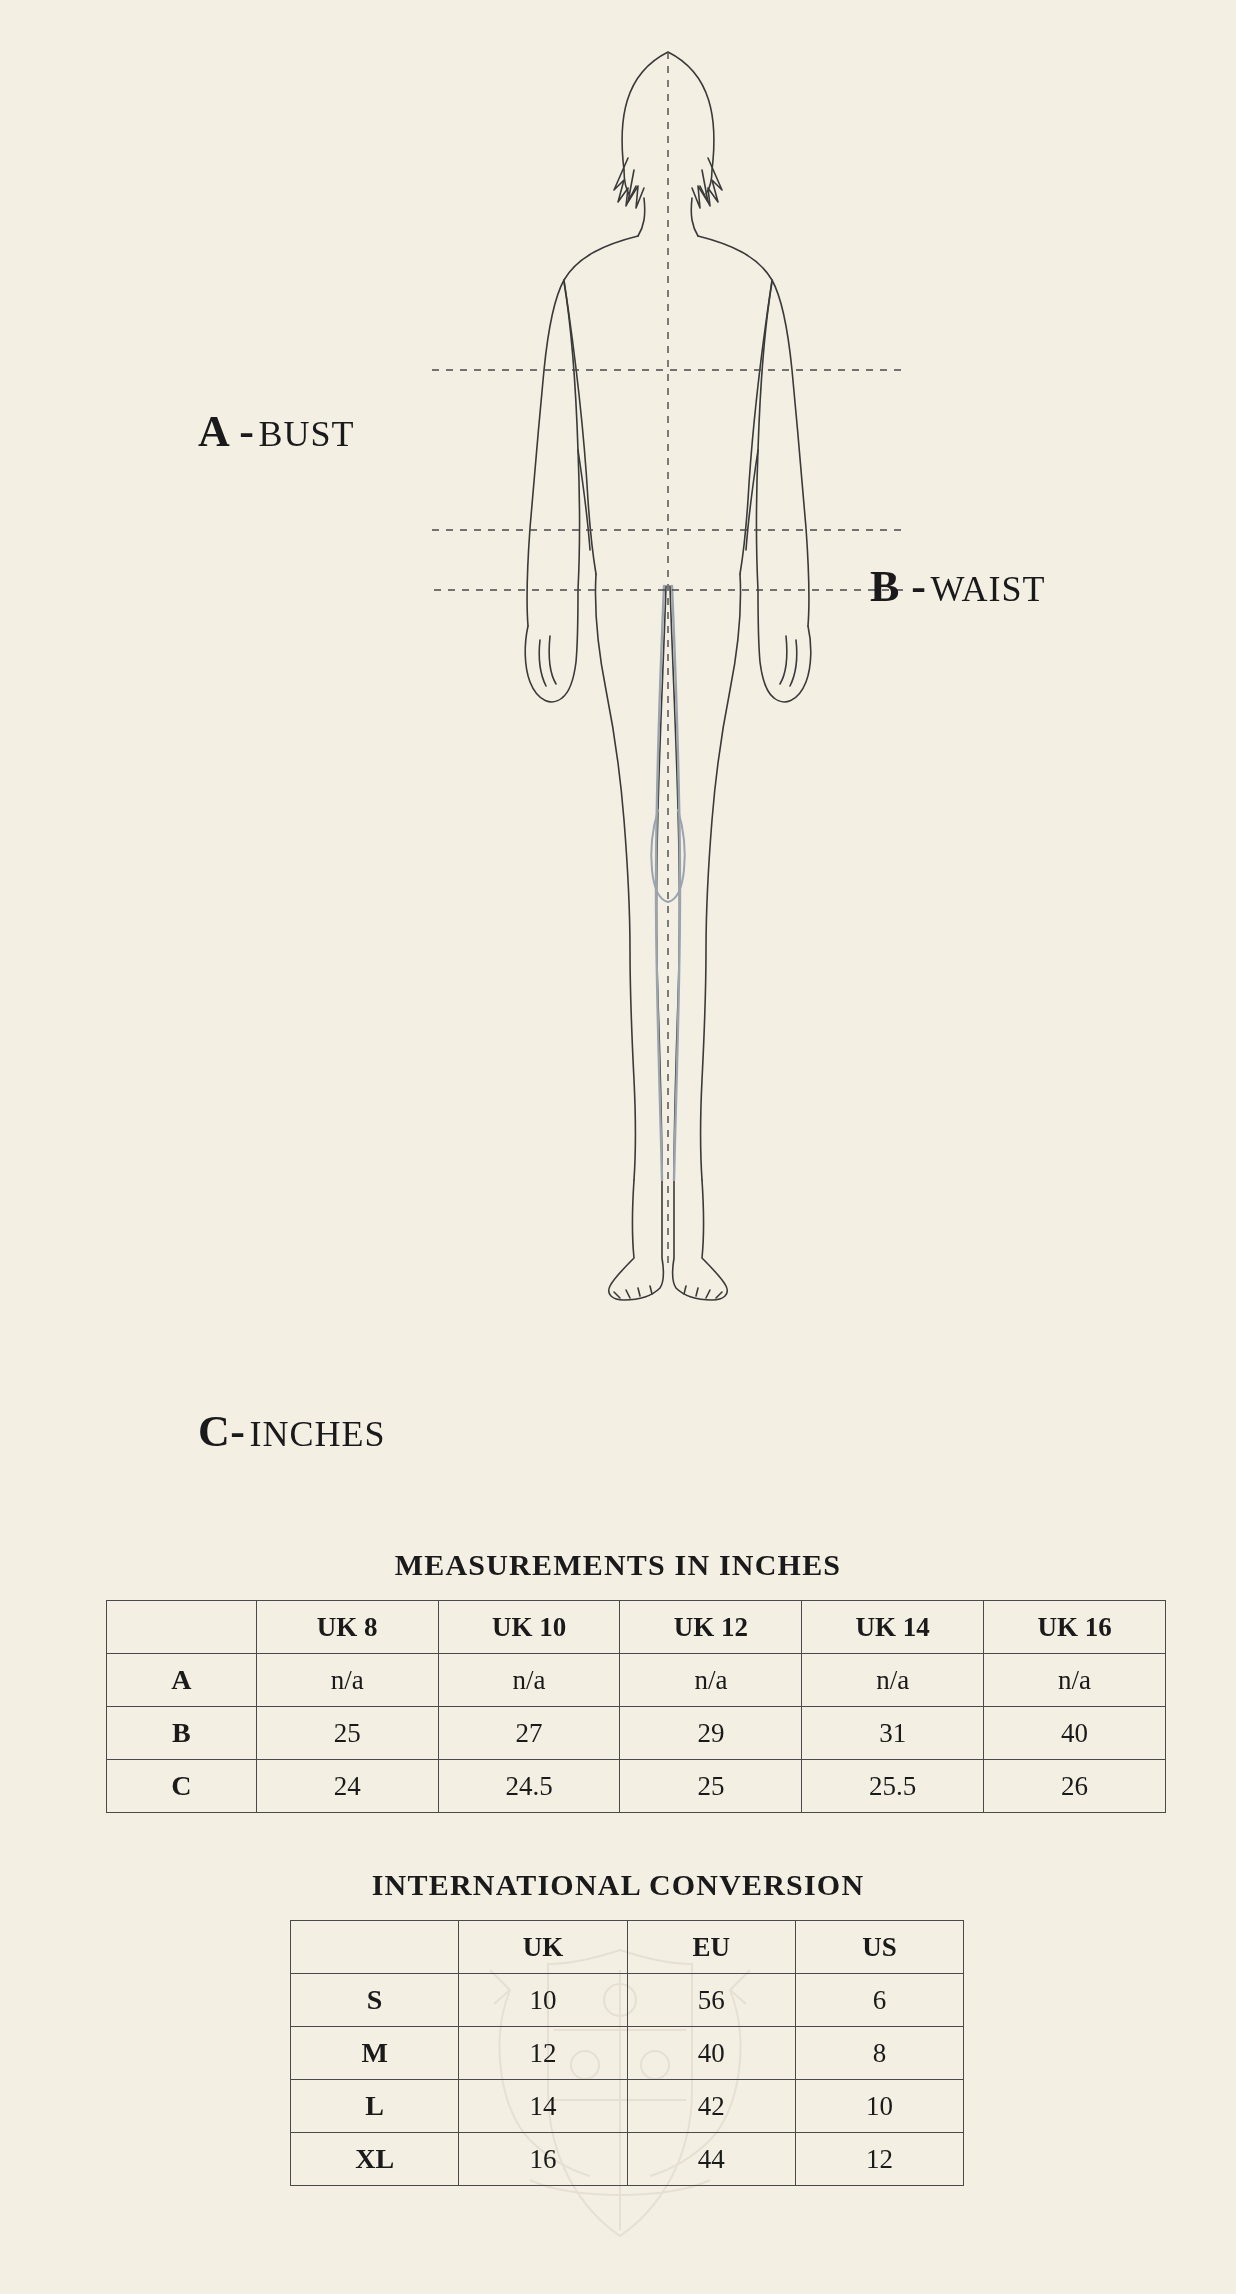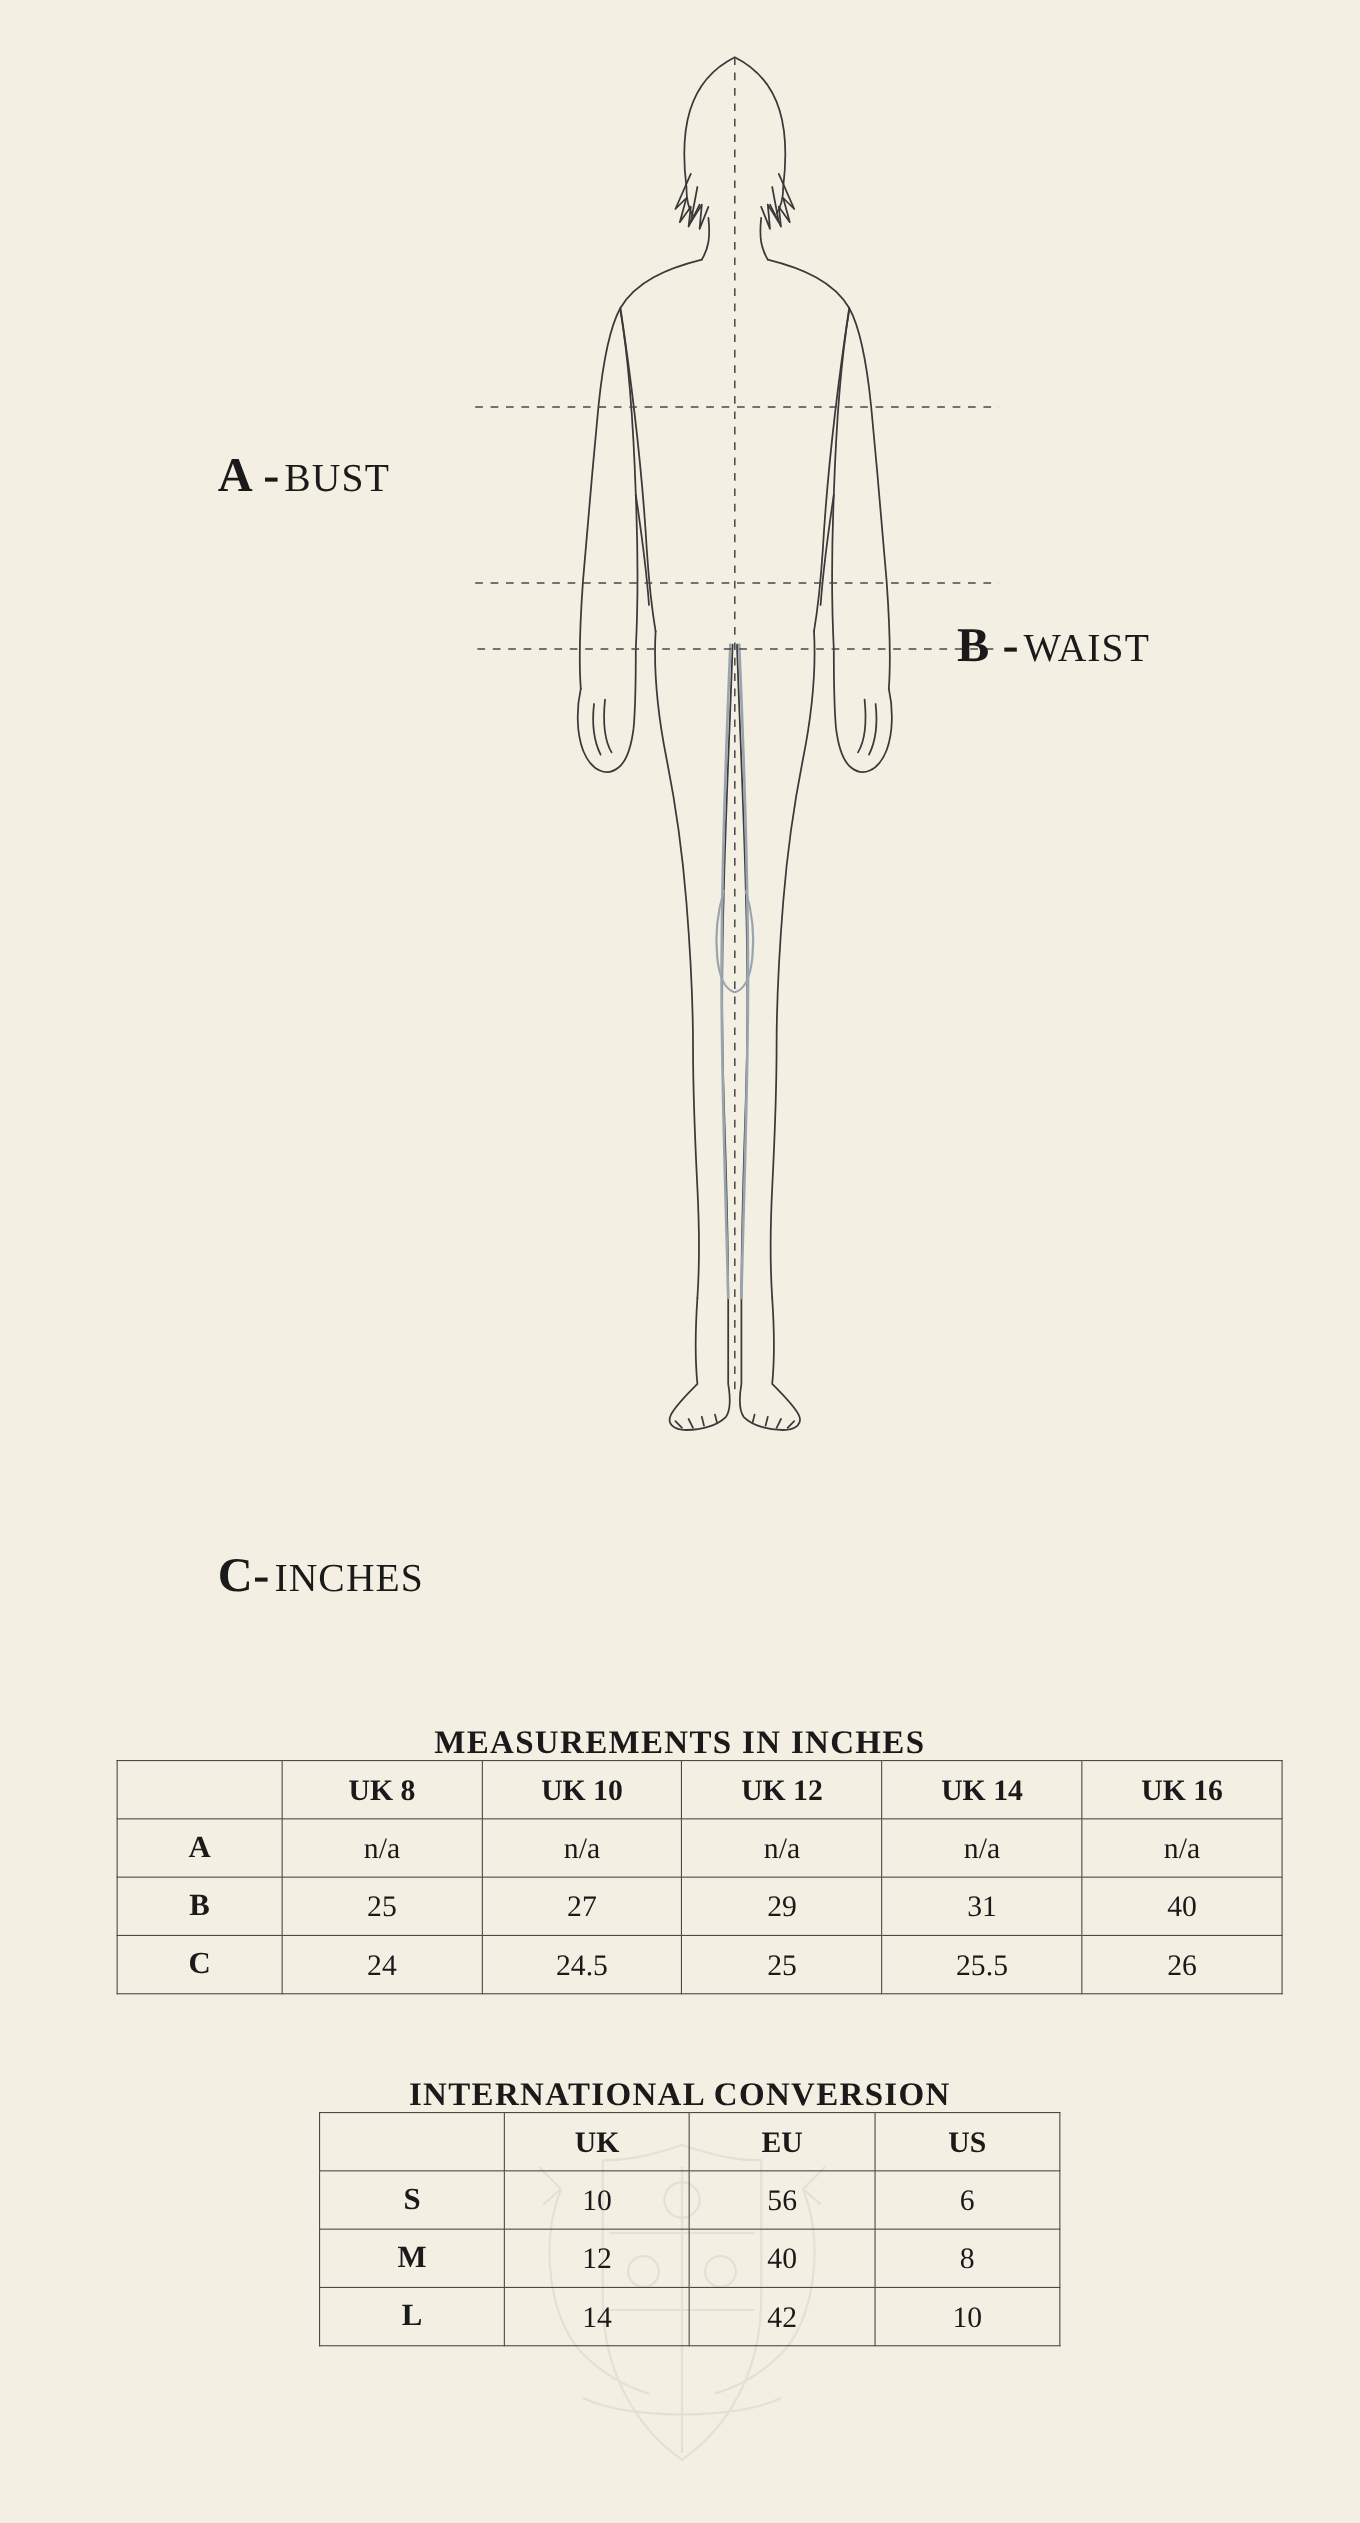--- a/index.html
+++ b/index.html
@@ -54,21 +54,20 @@
   #label-length { left: 150px; top: 1410px; }
 
   .table-title {
     position: absolute;
     width: 100%;
     text-align: center;
     font-size: 30px;
     font-weight: bold;
     letter-spacing: 1.2px;
     left: 0;
-    margin-top: 20px;
   }
   #title-inches { top: 1548px; }
   #title-conversion { top: 1868px; }
 
   table {
     position: absolute;
     border-collapse: collapse;
     background: transparent;
     margin-left: 18px;
   }
@@ -323,14 +322,20 @@
       <td>12</td>
       <td>40</td>
       <td>8</td>
     </tr>
     <tr>
       <td class="rowhead">L</td>
       <td>14</td>
       <td>42</td>
       <td>10</td>
     </tr>
+    <tr>
+      <td class="rowhead">XL</td>
+      <td>16</td>
+      <td>44</td>
+      <td>12</td>
+    </tr>
   </tbody>
 </table>
 
 </body></html>

